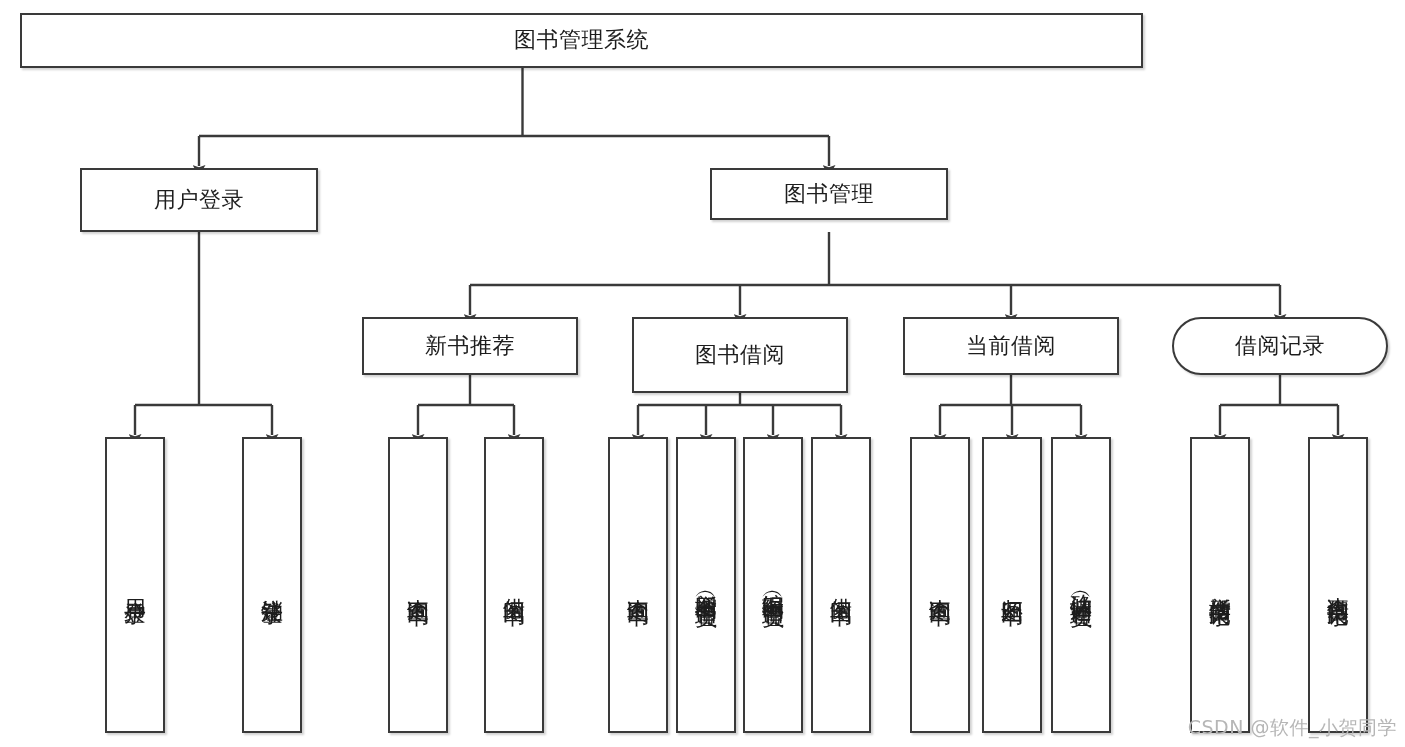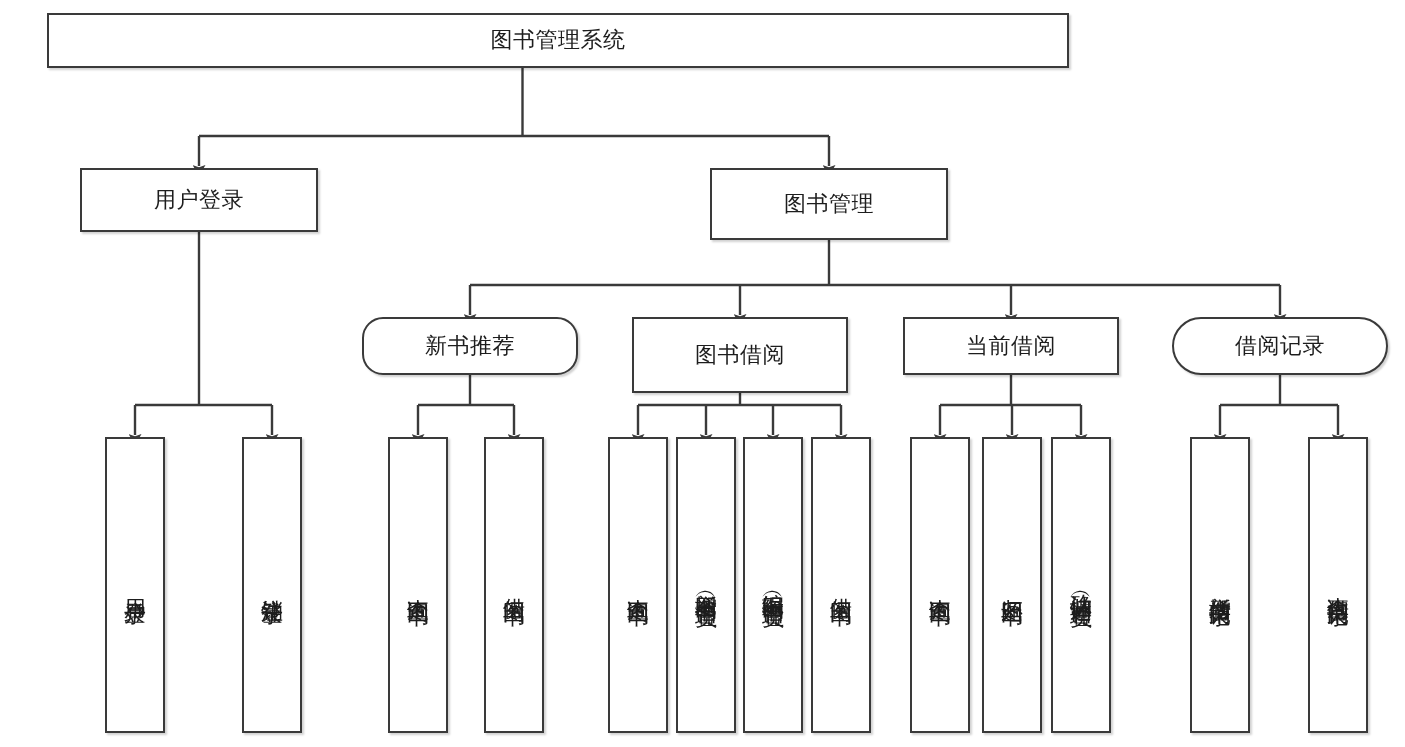--- a/index.html
+++ b/index.html
@@ -101,30 +101,30 @@
         <path d="M940,405 L940,435" marker-end="url(#arrow)"></path>
         <path d="M1012,405 L1012,435" marker-end="url(#arrow)"></path>
         <path d="M1081,405 L1081,435" marker-end="url(#arrow)"></path>
         <path d="M1280,375 L1280,405"></path>
         <path d="M1220,405 L1338,405"></path>
         <path d="M1220,405 L1220,435" marker-end="url(#arrow)"></path>
         <path d="M1338,405 L1338,435" marker-end="url(#arrow)"></path>
       </g>
   </svg>
   <div id="node-layer">
-      <div class="node root" style="left: 20px; top: 13px; width: 1022px; height: 55px; margin-left: 27px;">
+      <div class="node root" style="left: 20px; top: 13px; width: 1123px; height: 55px;">
         <span class="lbl">图书管理系统</span>
       </div>
       <div class="node" style="left: 80px; top: 168px; width: 238px; height: 64px;">
         <span class="lbl">用户登录</span>
       </div>
-      <div class="node" style="left: 710px; top: 168px; width: 238px; height: 72px;">
+      <div class="node" style="left: 710px; top: 168px; width: 238px; height: 52px;">
         <span class="lbl">图书管理</span>
       </div>
-      <div class="node" style="left: 362px; top: 317px; width: 216px; height: 58px; border-radius: 21px;">
+      <div class="node" style="left: 362px; top: 317px; width: 216px; height: 58px;">
         <span class="lbl">新书推荐</span>
       </div>
       <div class="node" style="left: 632px; top: 317px; width: 216px; height: 76px;">
         <span class="lbl">图书借阅</span>
       </div>
       <div class="node" style="left: 903px; top: 317px; width: 216px; height: 58px;">
         <span class="lbl">当前借阅</span>
       </div>
       <div class="node" style="left: 1172px; top: 317px; width: 216px; height: 58px; border-radius: 29px;">
         <span class="lbl">借阅记录</span>
@@ -162,13 +162,14 @@
       <div class="node vertical" style="left: 1051px; top: 437px; width: 60px; height: 296px;">
         <span class="lbl">确认归还（管理员）</span>
       </div>
       <div class="node vertical" style="left: 1190px; top: 437px; width: 60px; height: 296px;">
         <span class="lbl">新增借阅记录</span>
       </div>
       <div class="node vertical" style="left: 1308px; top: 437px; width: 60px; height: 296px;">
         <span class="lbl">查询借阅记录</span>
       </div>
     </div>
+  <div class="watermark">CSDN @软件_小贺同学</div>
 </div>
 
 </body></html>

